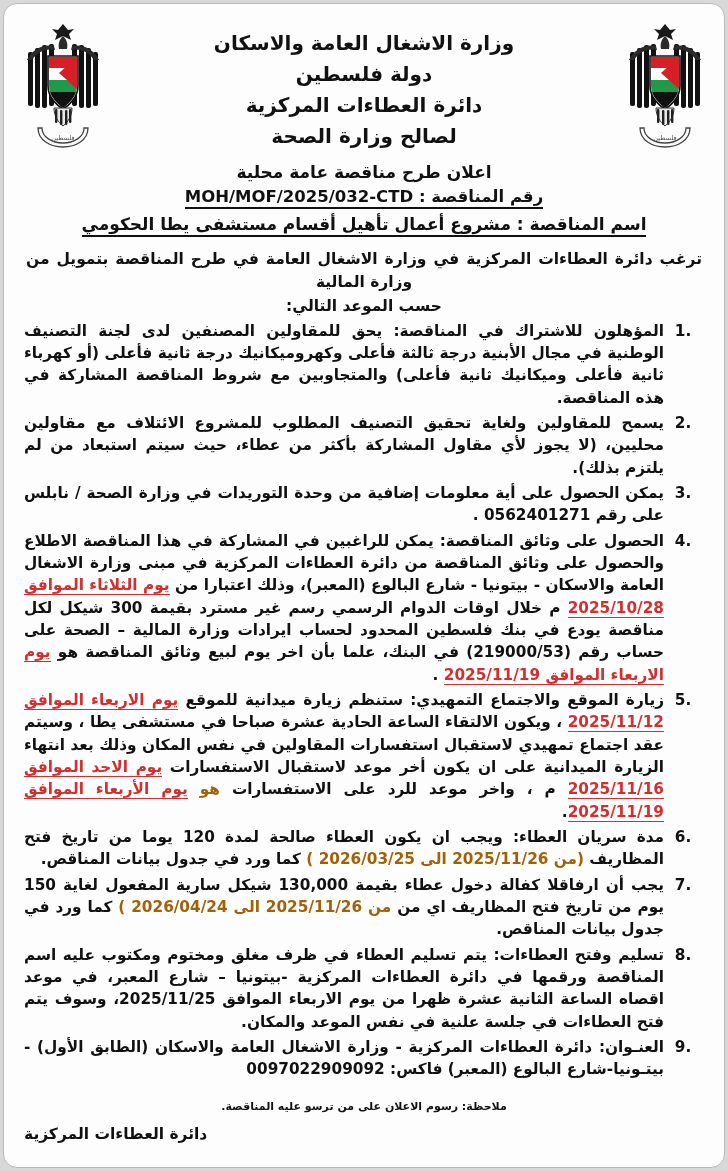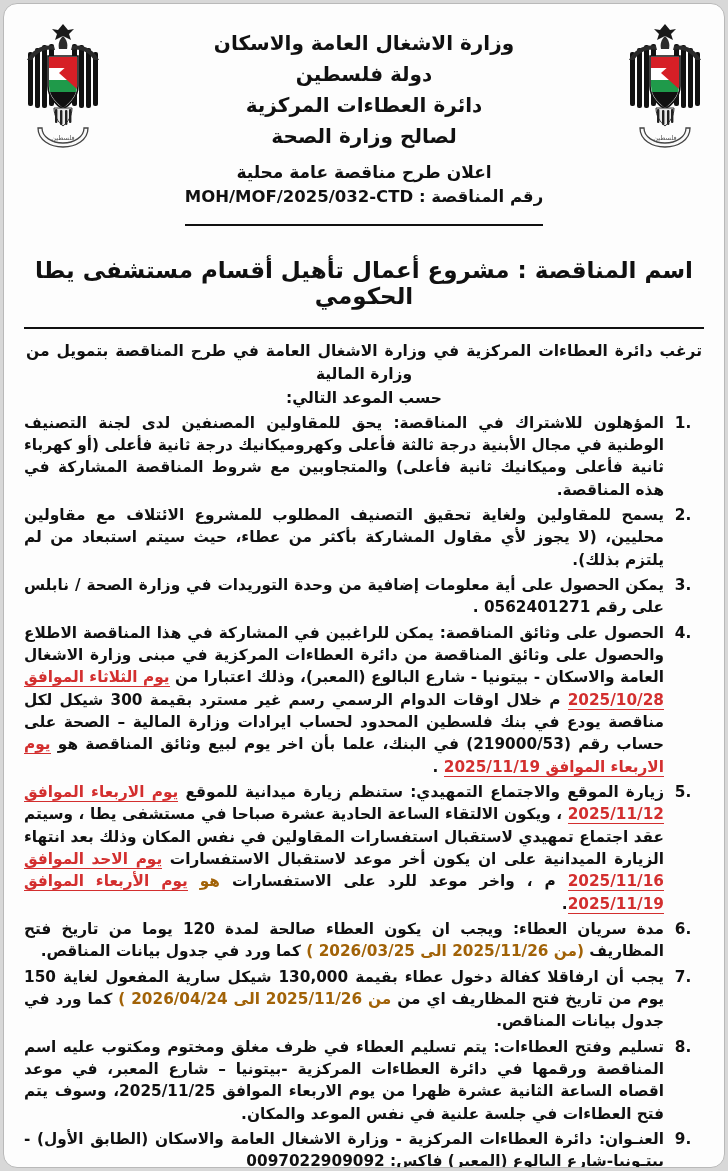--- a/index.html
+++ b/index.html
@@ -68,26 +68,26 @@
     color: #111;
     margin-bottom: 5px;
   }
   .subhead .tender-no,
   .subhead .tender-name {
     font-size: 16.5px;
     font-weight: bold;
     color: #111;
     display: inline-block;
     border-bottom: 2px solid #111;
-    padding-bottom: 18px;
+    padding-bottom: 1px;
     margin-bottom: 5px;
     direction: rtl;
     unicode-bidi: isolate;
   }
-  .subhead .tender-name { font-size: 23px; margin-top: 26px; }
+  .subhead .tender-name { font-size: 17px; }
 
   
   .intro {
     font-size: 15.5px;
     font-weight: bold;
     color: #111;
     line-height: 1.5;
     text-align: justify;
     text-align-last: center;
     margin: 6px 2px 2px 2px;

